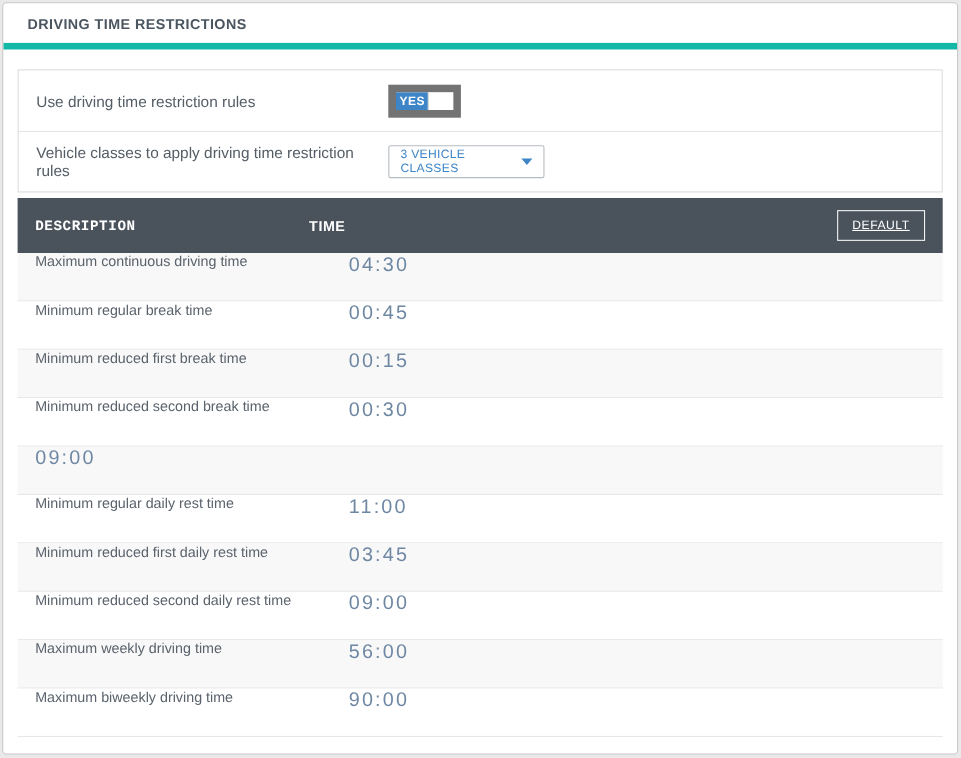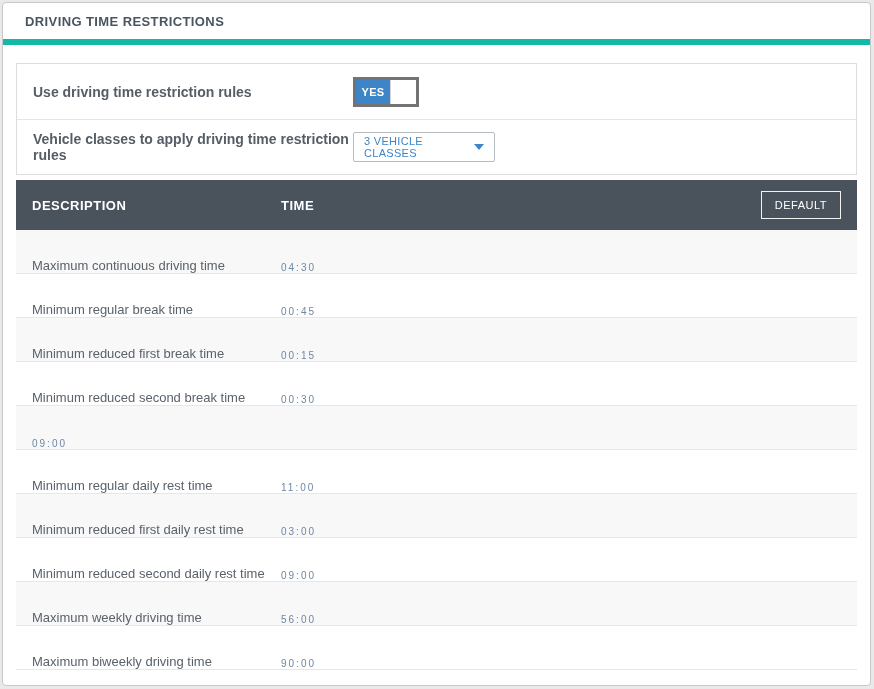--- a/index.html
+++ b/index.html
@@ -38,27 +38,26 @@
     height: 55px;
     display: flex;
     align-items: center;
     padding-left: 16px;
   }
   .setting-row + .setting-row { border-top: 1px solid #e5e5e5; }
   .setting-label {
     flex: 0 0 320px;
     font-size: 14px;
     color: #555d66;
-    font-weight: bold;
   }
 
   
   .toggle {
     width: 66px; height: 30px;
-    border: 3px solid #737373;
+    border: 7px solid #737373;
     background: #ffffff;
     display: flex;
     cursor: pointer;
   }
   .toggle-on {
     width: 37px; height: 100%;
     background: #3d85c6;
     color: #ffffff;
     font-size: 11px;
     font-weight: bold;
@@ -96,54 +95,56 @@
   
   .table { margin-top: 5px; }
   .table-header {
     height: 50px;
     background: #4a525c;
     display: flex;
     align-items: center;
     padding: 0 16px;
     color: #ffffff;
   }
-  .col-description { width: 249px; }
+  .col-description { width: 249px; font-family: Liberation Mono, monospace; }
   .th {
     font-size: 13px;
     font-weight: bold;
     letter-spacing: 0.5px;
     color: #ffffff;
   }
   .default-btn {
     margin-left: auto;
     background: transparent;
     border: 1px solid #f2f2f2;
     color: #ffffff;
     font-family: "Liberation Sans", sans-serif;
     font-size: 11px;
     letter-spacing: 0.5px;
     padding: 7px 13px;
     cursor: pointer;
+    text-decoration: underline;
   }
   .table-row {
     height: 44px;
     display: flex;
-    align-items: flex-end;
+    align-items: flex-start;
     padding: 0 16px;
     border-bottom: 1px solid #e7e7e7;
+    gap: 36px;
   }
   .table-row:nth-child(odd) { background: #f8f8f8; }
   .table-row:nth-child(even) { background: #ffffff; }
   .row-description {
     width: 249px;
     font-size: 13px;
     color: #5a626c;
   }
   .row-time {
-    font-size: 10px;
+    font-size: 18px;
     color: #6e87a3;
     letter-spacing: 2px;
     cursor: pointer;
   }
 </style>
 </head>
 <body>
 
 <div class="panel">
 
@@ -200,21 +201,21 @@
         </div>
         <div class="table-row">
           <span class="row-time">09:00</span>
         </div>
         <div class="table-row">
           <span class="row-description">Minimum regular daily rest time</span>
           <span class="row-time">11:00</span>
         </div>
         <div class="table-row">
           <span class="row-description">Minimum reduced first daily rest time</span>
-          <span class="row-time">03:00</span>
+          <span class="row-time">03:45</span>
         </div>
         <div class="table-row">
           <span class="row-description">Minimum reduced second daily rest time</span>
           <span class="row-time">09:00</span>
         </div>
         <div class="table-row">
           <span class="row-description">Maximum weekly driving time</span>
           <span class="row-time">56:00</span>
         </div>
         <div class="table-row">

